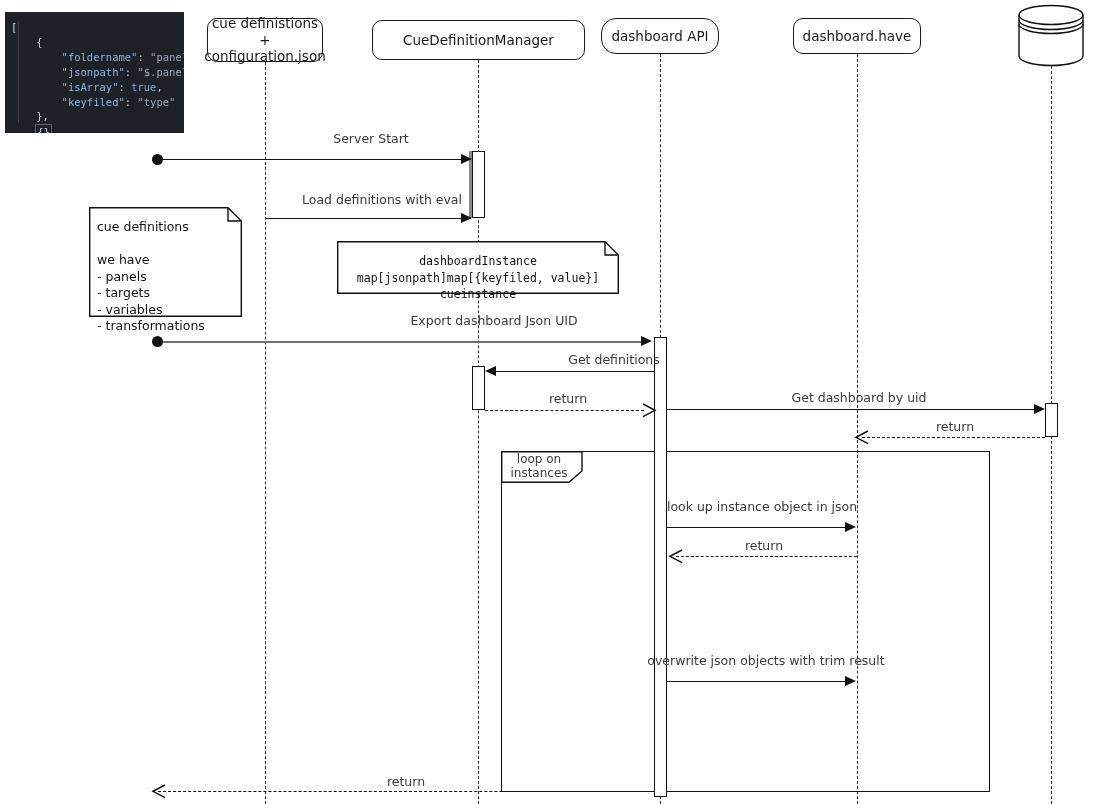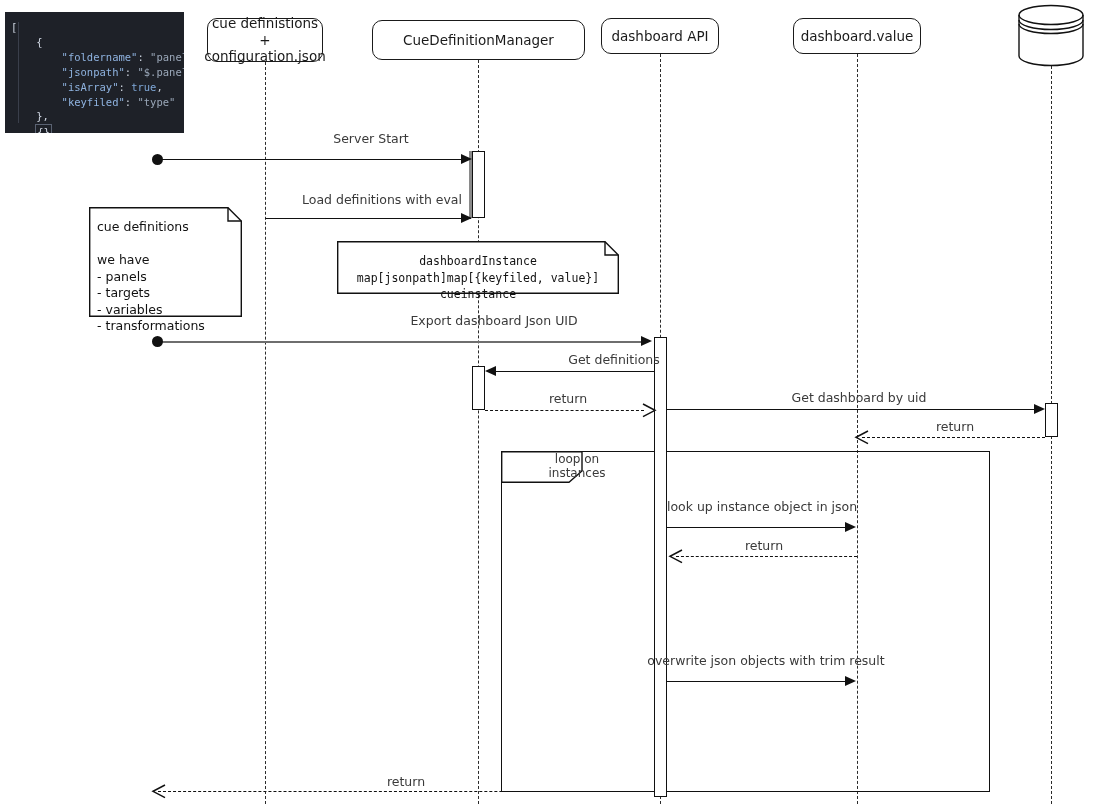--- a/index.html
+++ b/index.html
@@ -141,21 +141,20 @@
     z-index: 3;
   }
   .loop-tag-text {
     position: absolute;
     font-size: 12px;
     color: #3a3a3a;
     line-height: 1.15;
     text-align: center;
     white-space: pre-line;
     z-index: 4;
-    padding-left: 38px;
   }
 
   
   .code-block {
     position: absolute;
     background: #1e2128;
     z-index: 10;
     padding: 8px 6px 8px 6px;
     box-sizing: border-box;
     font-family: "DejaVu Sans Mono", monospace;
@@ -205,26 +204,26 @@
 
   <div class="participant" id="p-cue-config" style="left:207px; top:18px; width:116px; height:44px;">
     <span style="white-space:pre-line;">cue definistions +
 configuration.json</span>
   </div>
 
   <div class="participant" id="p-manager" style="left:372px; top:20px; width:213px; height:40px;">
     <span>CueDefinitionManager</span>
   </div>
 
-  <div class="participant" id="p-dashboard-api" style="left:601px; top:18px; width:118px; height:36px;">
+  <div class="participant" id="p-dashboard-api" style="left:601px; top:18px; width:118px; height:36px;border-radius:15px;">
     <span>dashboard API</span>
   </div>
 
   <div class="participant" id="p-dashboard-json" style="left:793px; top:18px; width:128px; height:36px;">
-    <span>dashboard.value</span>
+    <span>dashboard.have</span>
   </div>
 
   <svg class="db-icon" style="left:1016px; top:3px;" width="70" height="66" viewBox="0 0 70 66">
     <ellipse cx="35" cy="12" rx="32" ry="9.5" fill="#ffffff" stroke="#111111" stroke-width="1.4"></ellipse>
     <path d="M3,12 L3,53" fill="none" stroke="#111111" stroke-width="1.4"></path>
     <path d="M67,12 L67,53" fill="none" stroke="#111111" stroke-width="1.4"></path>
     <path d="M3,53 A32,9.5 0 0 0 67,53" fill="none" stroke="#111111" stroke-width="1.4"></path>
     <path d="M3,17 A32,9.5 0 0 0 67,17" fill="none" stroke="#111111" stroke-width="1.4"></path>
     <path d="M3,21 A32,9.5 0 0 0 67,21" fill="none" stroke="#111111" stroke-width="1.4"></path>
   </svg>

